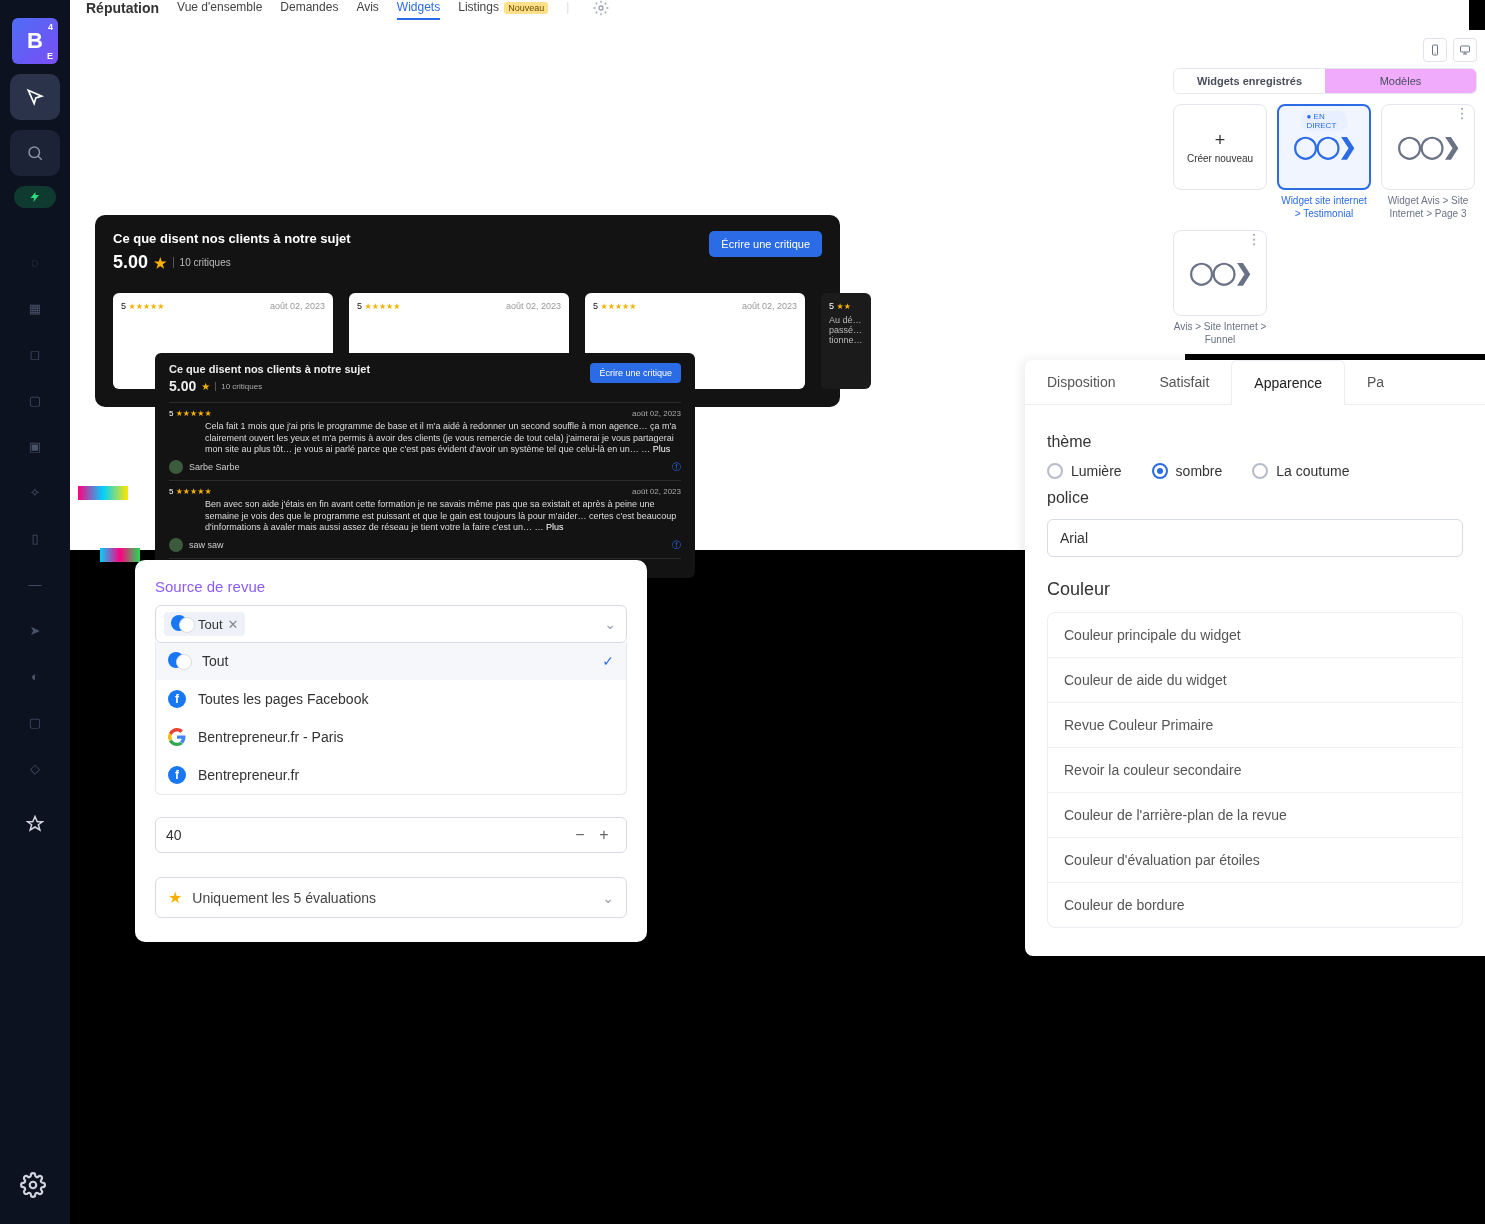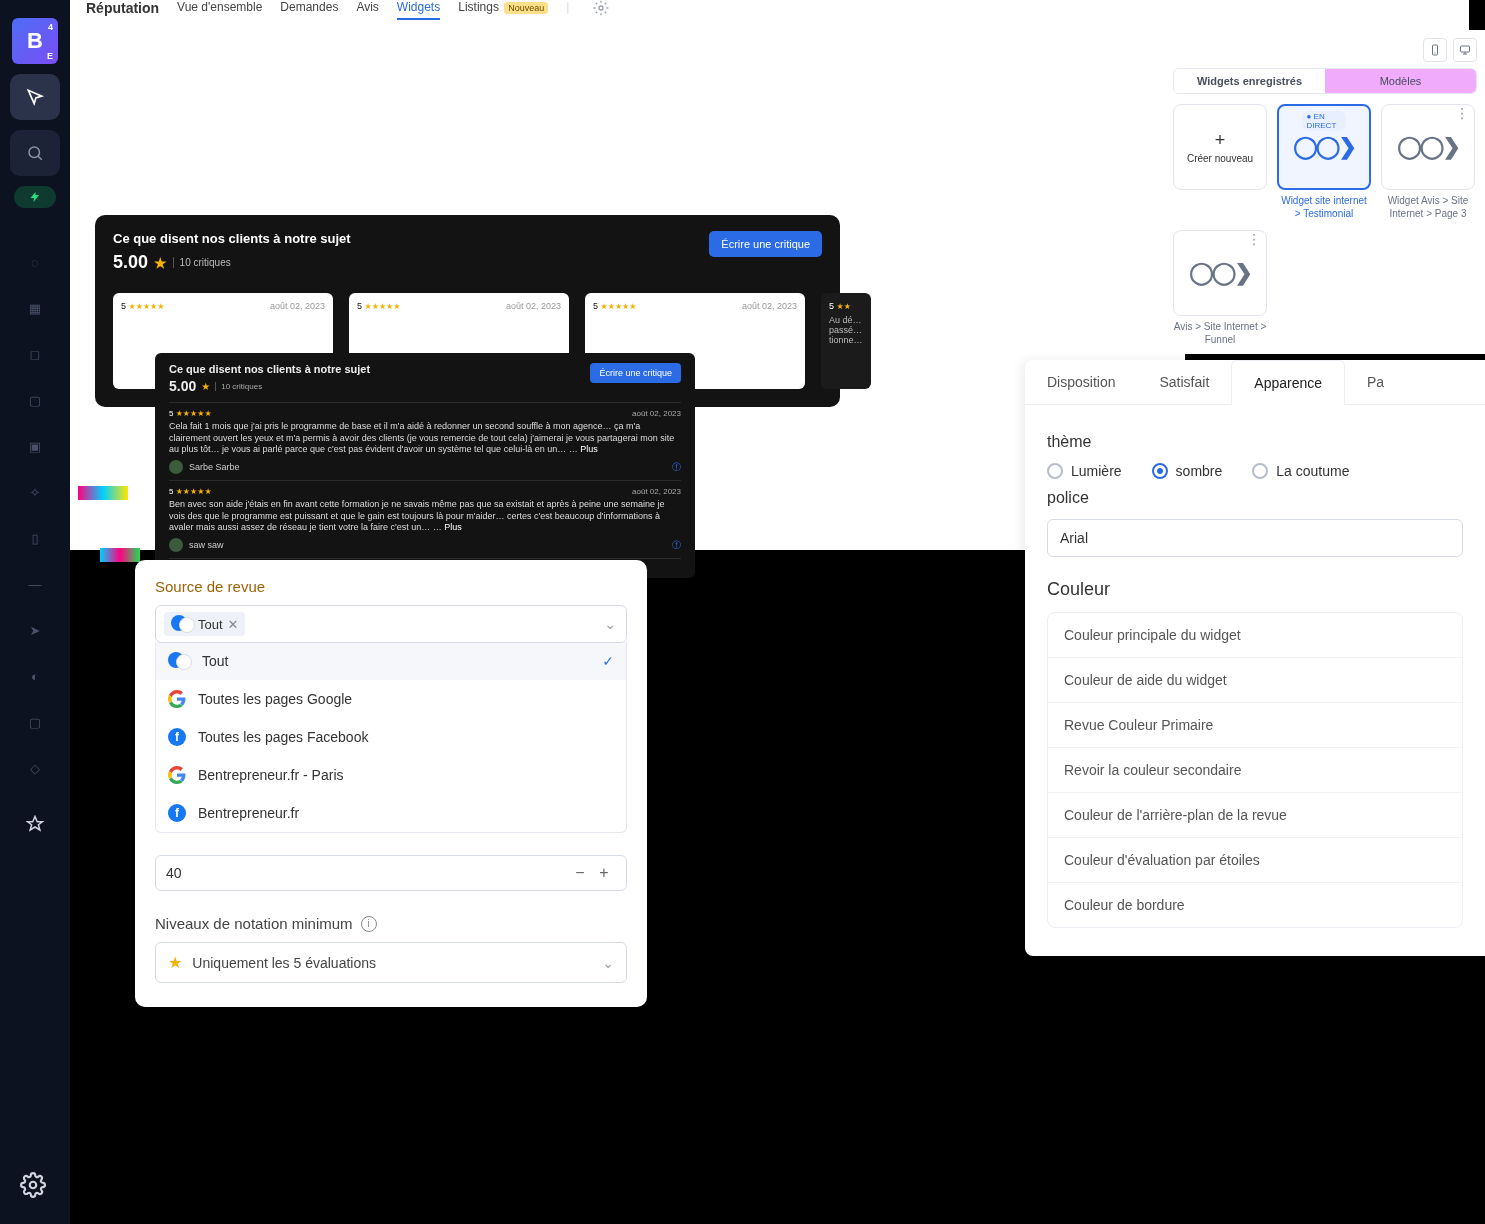--- a/index.html
+++ b/index.html
@@ -49,21 +49,21 @@
 .preview2 h4 { font-size:11px; font-weight:600; }
 .preview2 .rrow { display:flex; align-items:center; gap:5px; margin-top:3px; }
 .preview2 .big { font-size:14px; font-weight:700; }
 .preview2 .star2 { color:#f6b100; font-size:10px; }
 .preview2 .cnt { font-size:8px; color:#aaa; border-left:1px solid #555; padding-left:5px; }
 .preview2 .cta2 { background:#2b6be5; border:none; color:#fff; font-size:9px; padding:5px 9px; border-radius:4px; }
 .preview2 .list { margin-top:8px; height:165px; overflow:auto; }
 .preview2 .item { border-top:1px solid #2b2b2b; padding:6px 0; font-size:9px; color:#ccc; }
 .preview2 .item .line1 { display:flex; justify-content:space-between; font-size:8px; color:#aaa; }
 .preview2 .item .stars3 { color:#f6b100; }
-.preview2 .item .txt { color:#ddd; margin-top:3px; line-height:1.3; }
+.preview2 .item .txt { color:#ddd; margin-top:3px; line-height:1.3;margin-left:36px; }
 .preview2 .item .who { display:flex; align-items:center; gap:6px; margin-top:4px; font-size:9px; }
 .preview2 .item .av { width:14px; height:14px; border-radius:50%; background:#3c5a3c; display:inline-block; }
 
 
 .right-panel { position:absolute; right:0; top:30px; width:320px; background:#fff; padding:8px; font-size:11px; }
 .rp-top { display:flex; gap:6px; justify-content:flex-end; margin-bottom:6px; }
 .rp-iconbtn { width:24px; height:24px; border:1px solid #e0e3ea; border-radius:4px; display:flex; align-items:center; justify-content:center; color:#6a7285; }
 .rp-tabs { display:flex; border:1px solid #e4e7ee; border-radius:6px; overflow:hidden; margin-bottom:10px; }
 .rp-tabs .t { flex:1; text-align:center; padding:6px 0; font-size:11px; color:#4a4f5c; }
 .rp-tabs .t.sel { background:#fff; font-weight:600; }
@@ -74,21 +74,21 @@
 .wcard .plus { font-size:18px; color:#333; }
 .wcard .loops { color:#2b6be5; font-size:22px; font-weight:800; letter-spacing:-2px; }
 .wcard.gray .loops { color:#6a7285; }
 .wcard .live { position:absolute; top:5px; left:50%; transform:translateX(-50%); background:#e8f0ff; color:#2b6be5; font-size:8px; padding:1px 5px; border-radius:8px; }
 .wcard .dots { position:absolute; top:4px; right:5px; color:#8a92a6; font-size:14px; line-height:8px; }
 .wlabel { width:94px; text-align:center; font-size:10px; color:#2b6be5; margin-top:4px; line-height:1.3; }
 .wlabel.gray { color:#6a7285; }
 
 
 .source-panel { position:absolute; left:135px; top:560px; width:512px; background:#fff; border-radius:10px; padding:18px 20px 24px; font-size:14px; color:#333; z-index:6; }
-.source-panel h3 { font-size:15px; color:#a16207; font-weight:500; margin-bottom:10px; }
+.source-panel h3 { font-size:15px; color:#8b5cf6; font-weight:500; margin-bottom:10px; }
 .sp-input { border:1px solid #d7dbe5; border-radius:6px; padding:6px 8px; display:flex; align-items:center; gap:6px; position:relative; }
 .chip { background:#eef1f7; border-radius:4px; padding:3px 7px; display:inline-flex; align-items:center; gap:5px; font-size:13px; }
 .chip .x { color:#888; cursor:pointer; }
 .sp-input .caret { position:absolute; right:10px; top:50%; transform:translateY(-50%); color:#9aa0ad; pointer-events:none; }
 .sp-input-text { border:none; outline:none; flex:1; font-size:13px; padding:2px; color:transparent; caret-color:#333; }
 .dropdown { border:1px solid #e5e8ef; border-top:none; border-radius:0 0 6px 6px; margin-top:-1px; }
 .dd-item { display:flex; align-items:center; gap:12px; padding:10px 12px; font-size:14px; color:#333; cursor:pointer; }
 .dd-item.sel { background:#f6f7fa; }
 .dd-item .chk { margin-left:auto; color:#2b6be5; }
 .ic-all { position:relative; width:22px; height:18px; }
@@ -353,29 +353,20 @@
   <div class="dropdown" id="source-dd">
       <div class="dd-item sel">
         <span class="ic-all">
           <span class="a"></span>
           <span class="b"></span>
         </span>
         <span>Tout</span>
         <span class="chk">✓</span>
       </div>
       <div class="dd-item">
-        <svg class="g-icon" viewBox="0 0 48 48">
-          <path fill="#EA4335" d="M24 9.5c3.5 0 6.6 1.2 9 3.5l6.7-6.7C35.5 2.3 30 0 24 0 14.6 0 6.5 5.4 2.6 13.2l7.8 6C12.3 13.2 17.7 9.5 24 9.5z"></path>
-          <path fill="#4285F4" d="M46.5 24.5c0-1.6-.1-3.2-.4-4.7H24v9h12.7c-.5 3-2.2 5.5-4.7 7.2l7.3 5.7C43.7 37.5 46.5 31.5 46.5 24.5z"></path>
-          <path fill="#FBBC05" d="M10.4 28.8c-.5-1.5-.8-3.1-.8-4.8s.3-3.3.8-4.8l-7.8-6C.9 16.8 0 20.3 0 24s.9 7.2 2.6 10.8l7.8-6z"></path>
-          <path fill="#34A853" d="M24 48c6 0 11.5-2 15.3-5.3l-7.3-5.7c-2 1.4-4.7 2.2-8 2.2-6.3 0-11.7-3.7-13.6-9.2l-7.8 6C6.5 42.6 14.6 48 24 48z"></path>
-        </svg>
-        <span>Toutes les pages Google</span>
-      </div>
-      <div class="dd-item">
         <span class="fb-icon">f</span>
         <span>Toutes les pages Facebook</span>
       </div>
       <div class="dd-item">
         <svg class="g-icon" viewBox="0 0 48 48">
           <path fill="#EA4335" d="M24 9.5c3.5 0 6.6 1.2 9 3.5l6.7-6.7C35.5 2.3 30 0 24 0 14.6 0 6.5 5.4 2.6 13.2l7.8 6C12.3 13.2 17.7 9.5 24 9.5z"></path>
           <path fill="#4285F4" d="M46.5 24.5c0-1.6-.1-3.2-.4-4.7H24v9h12.7c-.5 3-2.2 5.5-4.7 7.2l7.3 5.7C43.7 37.5 46.5 31.5 46.5 24.5z"></path>
           <path fill="#FBBC05" d="M10.4 28.8c-.5-1.5-.8-3.1-.8-4.8s.3-3.3.8-4.8l-7.8-6C.9 16.8 0 20.3 0 24s.9 7.2 2.6 10.8l7.8-6z"></path>
           <path fill="#34A853" d="M24 48c6 0 11.5-2 15.3-5.3l-7.3-5.7c-2 1.4-4.7 2.2-8 2.2-6.3 0-11.7-3.7-13.6-9.2l-7.8 6C6.5 42.6 14.6 48 24 48z"></path>
         </svg>
@@ -387,24 +378,20 @@
       </div>
     </div>
 
   <div class="stepper">
     <span class="val">40</span>
     <span class="btn">−</span>
     <span class="btn">+</span>
   </div>
 
   <div class="min-rating">
-    <h4>
-      <span>Niveaux de notation minimum</span>
-      <span class="info-ic">i</span>
-    </h4>
     <div class="rating-sel">
       <span class="star-y">★</span>
       <span>Uniquement les 5 évaluations</span>
       <span class="caret">⌄</span>
     </div>
   </div>
 </div>
 
 <div class="appear-panel">
   <div class="ap-tabs">

